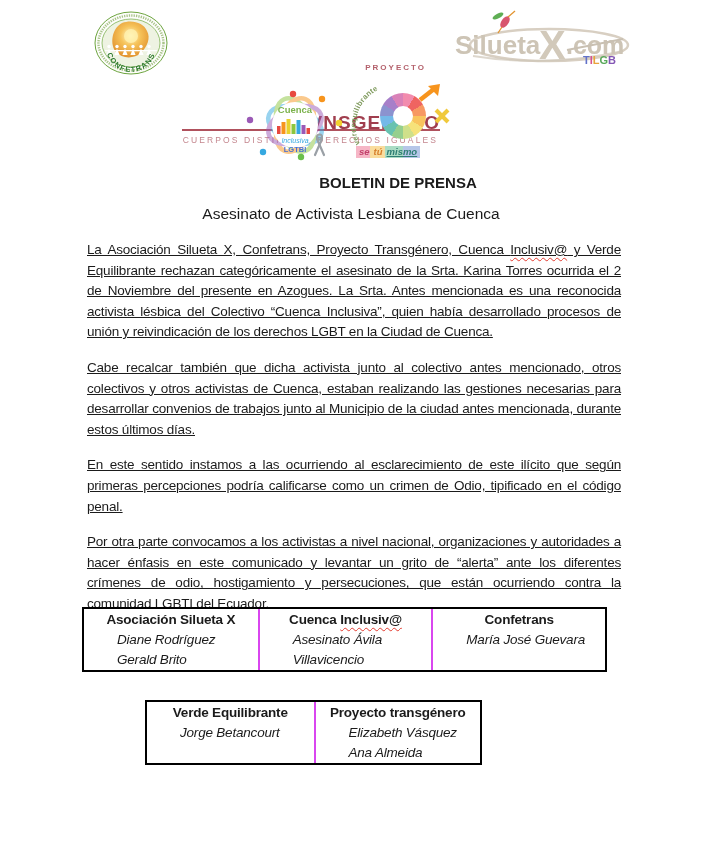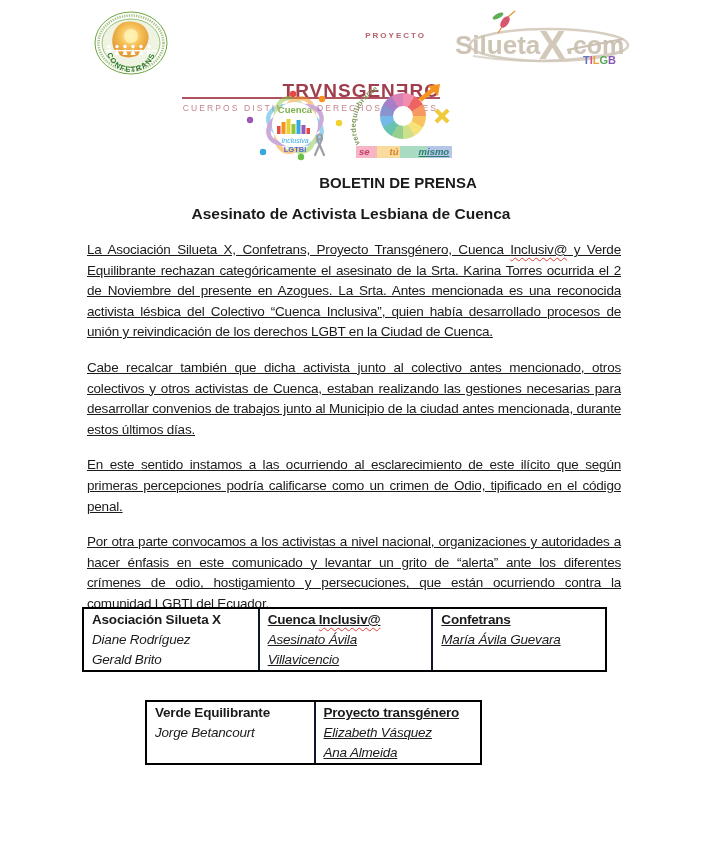--- a/index.html
+++ b/index.html
@@ -6,63 +6,63 @@
   .page {
     position:relative; width:702px; height:843px; background:#fff;
     font-family:"Liberation Sans", sans-serif; color:#1b1b1b; overflow:hidden;
   }
 
   
   .logo-confetrans { position:absolute; left:94px; top:10px; width:74px; height:66px; }
   .logo-siluetax   { position:absolute; left:453px; top:8px; width:178px; height:60px; }
 
   .logo-tg { position:absolute; left:182px; top:31px; width:258px; text-align:right; }
-  .tg-proyecto { font-size:8px; letter-spacing:2px; color:#b4616c; padding-right:14px; font-weight:bold; }
+  .tg-proyecto { font-size:8px; letter-spacing:2px; color:#b4616c; padding-right:14px; font-weight:bold;margin-top:32px; }
   .tg-main-row { position:relative; height:23px;margin-top:39px; }
   .tg-line { position:absolute; left:0; right:0; bottom:3px; height:2px; background:#b0515d; }
   .tg-main { position:relative; font-size:19px; font-weight:bold; color:#a03e4e; letter-spacing:1px; line-height:23px; }
   .tg-tag { font-size:8.5px; letter-spacing:2.1px; color:#c4868e; margin-top:1px; padding-right:2px; }
 
   .logo-cuenca { position:absolute; left:246px; top:89px; width:98px; height:74px; }
   .verde-wheel { position:absolute; left:380px; top:93px; width:46px; height:46px; border-radius:50%;
     background:conic-gradient(#f28cae 0deg 30deg,#ef6461 30deg 60deg,#f79862 60deg 90deg,#f9c45e 90deg 120deg,
       #f6e27a 120deg 150deg,#cfe08a 150deg 180deg,#96cf8e 180deg 210deg,#68c2b0 210deg 240deg,
       #74b9e8 240deg 270deg,#8b93cf 270deg 300deg,#a77fc9 300deg 330deg,#d982b8 330deg 360deg); }
   .verde-wheel::after { content:""; position:absolute; left:13px; top:13px; width:20px; height:20px;
     border-radius:50%; background:#fff; }
   .verde-symbols { position:absolute; left:352px; top:84px; width:110px; height:62px; }
   .verde-curved  { position:absolute; left:350px; top:84px; width:100px; height:62px; }
 
   .verde-strip { position:absolute; left:356px; top:146px; height:12px; padding:0 3px;
-    display:inline-flex; align-items:center; gap:20px;
+    display:inline-flex; align-items:center; gap:4px;
     background:linear-gradient(90deg,#f6b6c6 0 22%,#f9dc9d 22% 46%,#aadcc4 46% 74%,#b6c6e8 74% 100%);
     font-size:9.5px; font-weight:bold; font-style:italic; line-height:12px; }
   .vs-se    { color:#c2406b; }
   .vs-tu    { color:#d77f2a; }
   .vs-mismo { color:#2e7d74;text-decoration:underline; }
 
   
   .press-title    { position:absolute; left:0; top:174px; width:100%; text-align:center; font-weight:bold; font-size:15px;margin-left:47px; }
-  .press-subtitle { position:absolute; left:0; top:205px; width:100%; text-align:center; font-weight:bold; font-size:15.5px; }
+  .press-subtitle { position:absolute; left:0; top:205px; width:100%; text-align:center; font-weight:normal; font-size:15.5px; }
 
   
   .bodycol { position:absolute; left:87px; top:240px; width:534px;text-decoration:underline; }
   .para { text-align:justify; font-size:13.5px; line-height:20.6px; letter-spacing:-0.2px; margin:0 0 15px 0; }
   .squiggle { text-decoration-line:underline; text-decoration-style:wavy; text-decoration-color:#e33b30;
     text-decoration-thickness:1px; text-underline-offset:3px; }
   .dateline { margin-top:16px; font-size:13.5px; font-style:italic; color:#c0272d; letter-spacing:-0.1px; }
 
   
   .sig-table { position:absolute; border:2px solid #000; display:grid; background:#fff; }
   .tbl1 { left:82px;  top:607px; width:521px; height:61px; grid-template-columns:1fr 1fr 1fr; }
   .tbl2 { left:145px; top:700px; width:333px; height:61px; grid-template-columns:1fr 1fr; }
   .cell { padding:1px 8px 2px 8px; font-size:13.5px; line-height:20px; letter-spacing:-0.2px; overflow:hidden; }
-  .cell + .cell { border-left:2px solid #0f172a;text-decoration:underline; }
-  .cell-h { font-weight:bold; }
-  .cell-names { font-style:italic; white-space:pre-line; }
+  .cell + .cell { border-left:2px solid #d946ef; }
+  .cell-h { font-weight:bold;text-align:center; }
+  .cell-names { font-style:italic; white-space:pre-line;margin-left:25px; }
 </style>
 </head>
 <body>
 
 <div class="page">
 
   <svg class="logo-confetrans" viewBox="0 0 74 64">
     <defs>
       <radialGradient id="og" cx="50%" cy="40%" r="60%">
         <stop offset="0%" stop-color="#fff8d0"></stop>
@@ -191,21 +191,21 @@
       <div class="cell-h">Asociación Silueta X</div>
       <div class="cell-names">Diane Rodríguez
 Gerald Brito</div>
     </div>
     <div class="cell">
       <div class="cell-h"><span>Cuenca </span><span class="squiggle">Inclusiv@</span></div>
       <div class="cell-names">Asesinato Ávila Villavicencio</div>
     </div>
     <div class="cell">
       <div class="cell-h">Confetrans</div>
-      <div class="cell-names">María Ávila Guevara</div>
+      <div class="cell-names">María José Guevara</div>
     </div>
   </div>
 
   <div class="sig-table tbl2">
     <div class="cell">
       <div class="cell-h">Verde Equilibrante</div>
       <div class="cell-names">Jorge Betancourt</div>
     </div>
     <div class="cell">
       <div class="cell-h">Proyecto transgénero</div>

